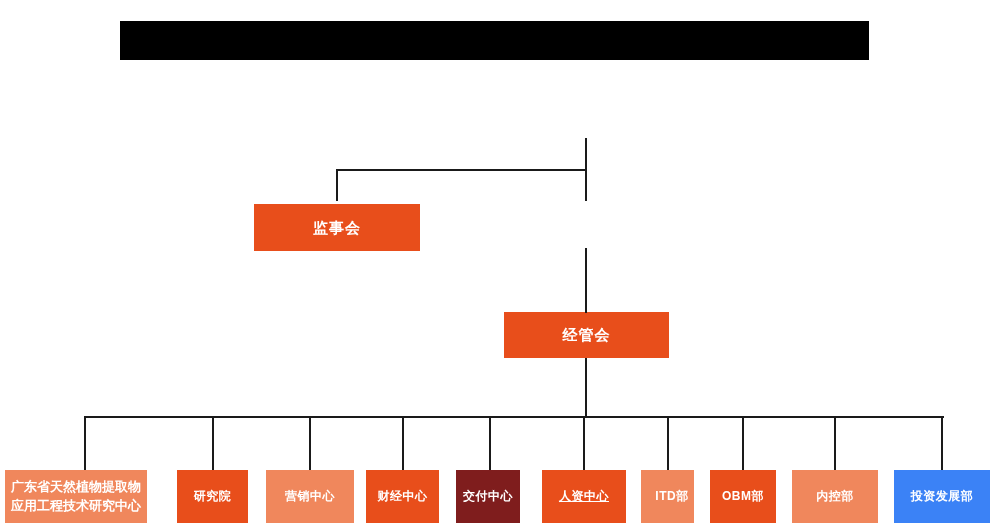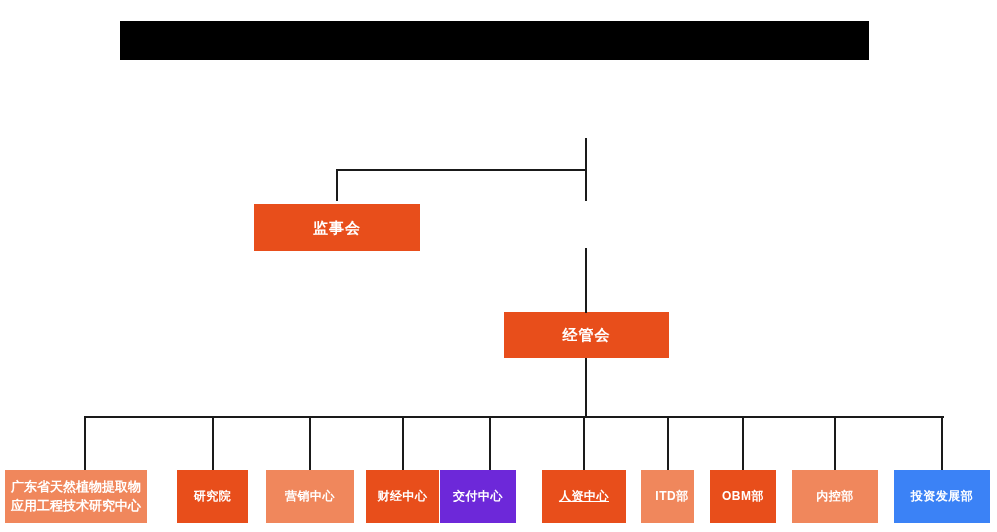--- a/index.html
+++ b/index.html
@@ -75,20 +75,20 @@
       <div class="line" style="left: 667px; top: 416px; width: 2px; height: 54px; background: rgb(26, 26, 26);"></div>
       <div class="line" style="left: 742px; top: 416px; width: 2px; height: 54px; background: rgb(26, 26, 26);"></div>
       <div class="line" style="left: 834px; top: 416px; width: 2px; height: 54px; background: rgb(26, 26, 26);"></div>
       <div class="line" style="left: 941px; top: 416px; width: 2px; height: 54px; background: rgb(26, 26, 26);"></div>
     </div>
   <div id="depts">
       <div class="node dept small" style="left: 5px; width: 142px; background: rgb(240, 135, 92);">广东省天然植物提取物应用工程技术研究中心</div>
       <div class="node dept" style="left: 177px; width: 71px; background: rgb(232, 78, 27);">研究院</div>
       <div class="node dept" style="left: 266px; width: 88px; background: rgb(240, 135, 92);">营销中心</div>
       <div class="node dept" style="left: 366px; width: 73px; background: rgb(232, 78, 27);">财经中心</div>
-      <div class="node dept" style="left: 440px; width: 76px; background: #6d28d9;">交付中心</div>
+      <div class="node dept" style="left: 456px; width: 64px; background: #7f1d1d;">交付中心</div>
       <div class="node dept" style="left: 542px; width: 84px; background: rgb(232, 78, 27); text-decoration: underline;">人资中心</div>
       <div class="node dept" style="left: 641px; width: 53px; background: rgb(240, 135, 92); padding-left: 9px;">ITD部</div>
       <div class="node dept" style="left: 710px; width: 66px; background: rgb(232, 78, 27);">OBM部</div>
       <div class="node dept" style="left: 792px; width: 86px; background: rgb(240, 135, 92);">内控部</div>
       <div class="node dept" style="left: 894px; width: 96px; background: #3b82f6;">投资发展部</div>
     </div>
 </div>
 
 </body></html>

